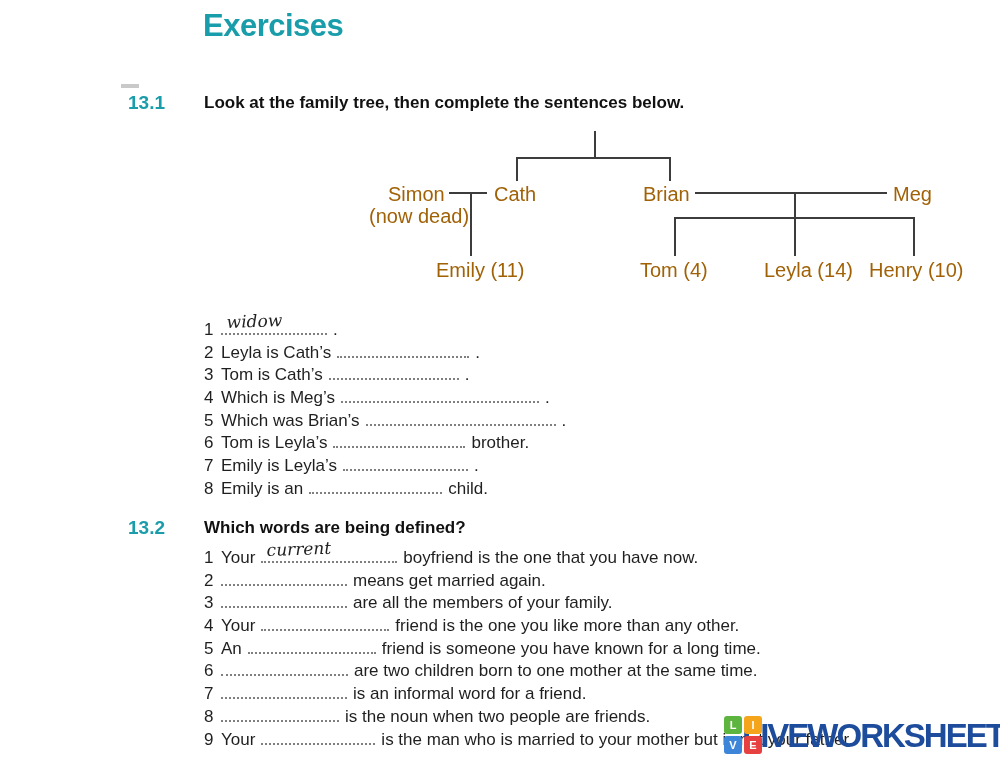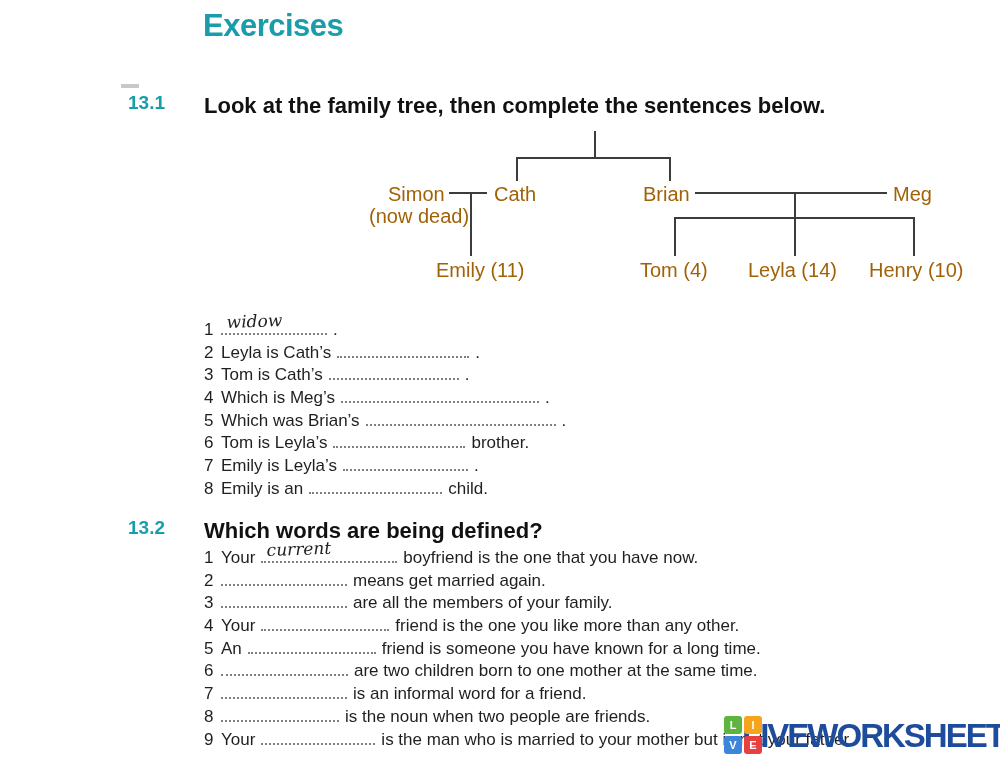--- a/index.html
+++ b/index.html
@@ -2,21 +2,21 @@
 <html><head>
 <meta charset="utf-8">
 <style>
   html,body{margin:0;padding:0;background:#ffffff;}
   #page{position:relative;width:1000px;height:763px;background:#ffffff;overflow:hidden;
         font-family:"Liberation Sans",sans-serif;color:#1f1f1f;margin-left:36px;}
 
   
   #title{position:absolute;left:167px;top:8px;font-size:31px;font-weight:700;letter-spacing:-0.5px;}
   .sec-label{position:absolute;left:92px;font-size:19px;font-weight:700;}
-  .sec-heading{position:absolute;left:168px;font-size:22px;font-weight:700;color:#111;}
+  .sec-heading{position:absolute;left:168px;font-size:17px;font-weight:700;color:#111;}
 
   
   .artifact{position:absolute;left:85px;top:84px;width:18px;height:4px;background:#c9c9c9;}
 
   
   #tree{position:absolute;left:0;top:0;width:1000px;height:300px;}
   .tline{position:absolute;background:#3c3c3c;}
   .tlabel{position:absolute;font-size:20px;white-space:nowrap;color:#a16207;}
 
   
@@ -65,21 +65,21 @@
     <div class="tline" style="left:638px;top:217px;width:2px;height:39px;"></div>
     <div class="tline" style="left:877px;top:217px;width:2px;height:39px;"></div>
 
     <div class="tlabel" style="left:352px;top:183px;">Simon</div>
     <div class="tlabel" style="left:333px;top:205px;">(now dead)</div>
     <div class="tlabel" style="left:458px;top:183px;">Cath</div>
     <div class="tlabel" style="left:607px;top:183px;">Brian</div>
     <div class="tlabel" style="left:857px;top:183px;">Meg</div>
     <div class="tlabel" style="left:400px;top:259px;">Emily (11)</div>
     <div class="tlabel" style="left:604px;top:259px;">Tom (4)</div>
-    <div class="tlabel" style="left:712px;top:259px;">Leyla (14)</div>
+    <div class="tlabel" style="left:728px;top:259px;">Leyla (14)</div>
     <div class="tlabel" style="left:833px;top:259px;">Henry (10)</div>
   </div>
 
   <div id="list1" class="sent-list" style="top:320px;">
       <div class="sent">
         <span class="num">1</span>
         <span class="blank" style="width: 106px;">
           <span class="answer">widow</span>
         </span>
         <span class="post">.</span>

